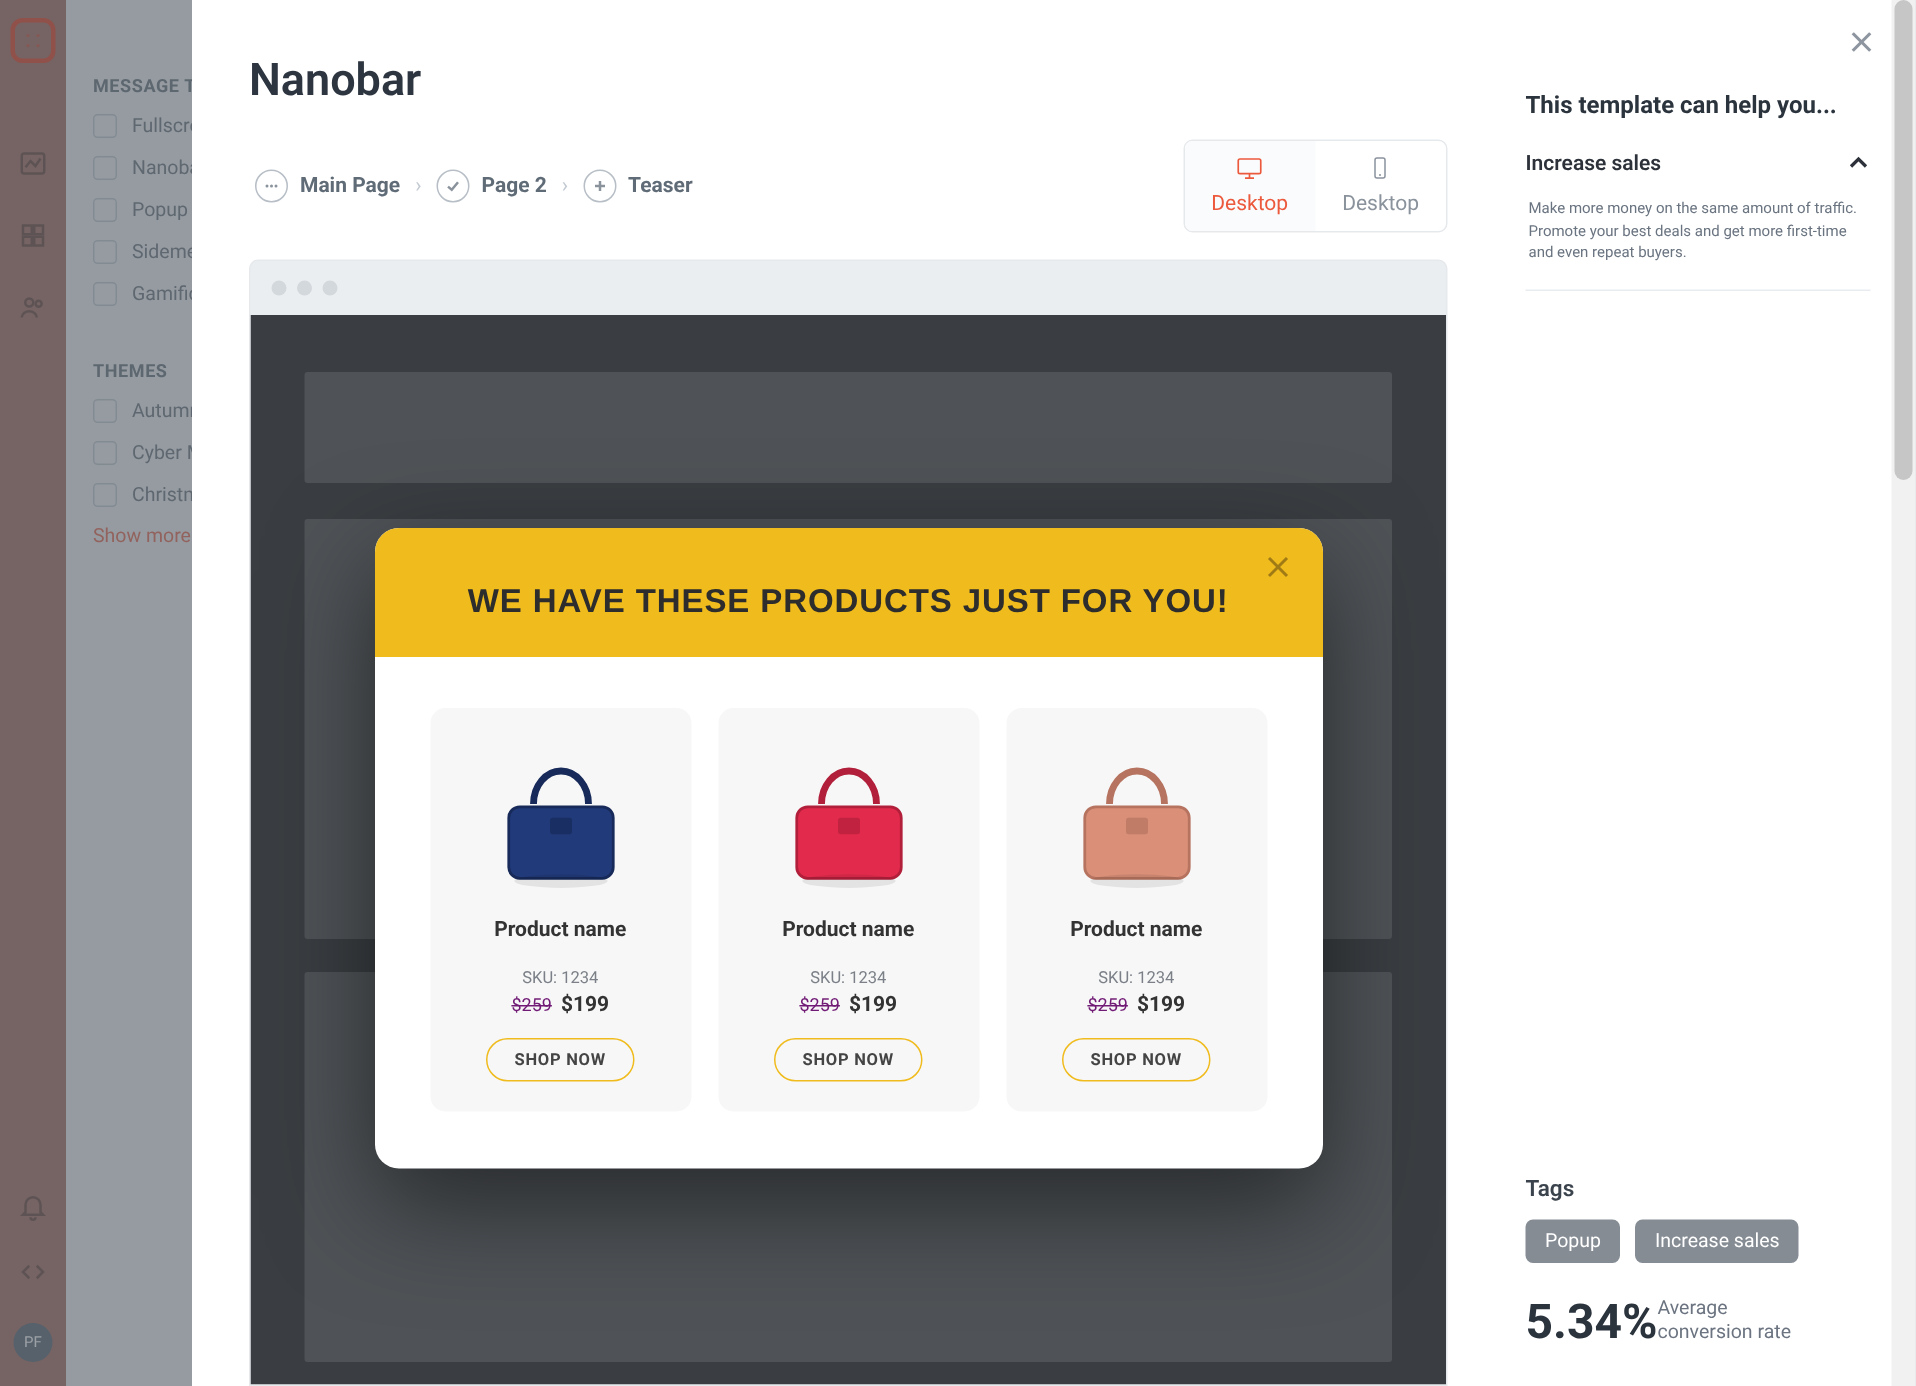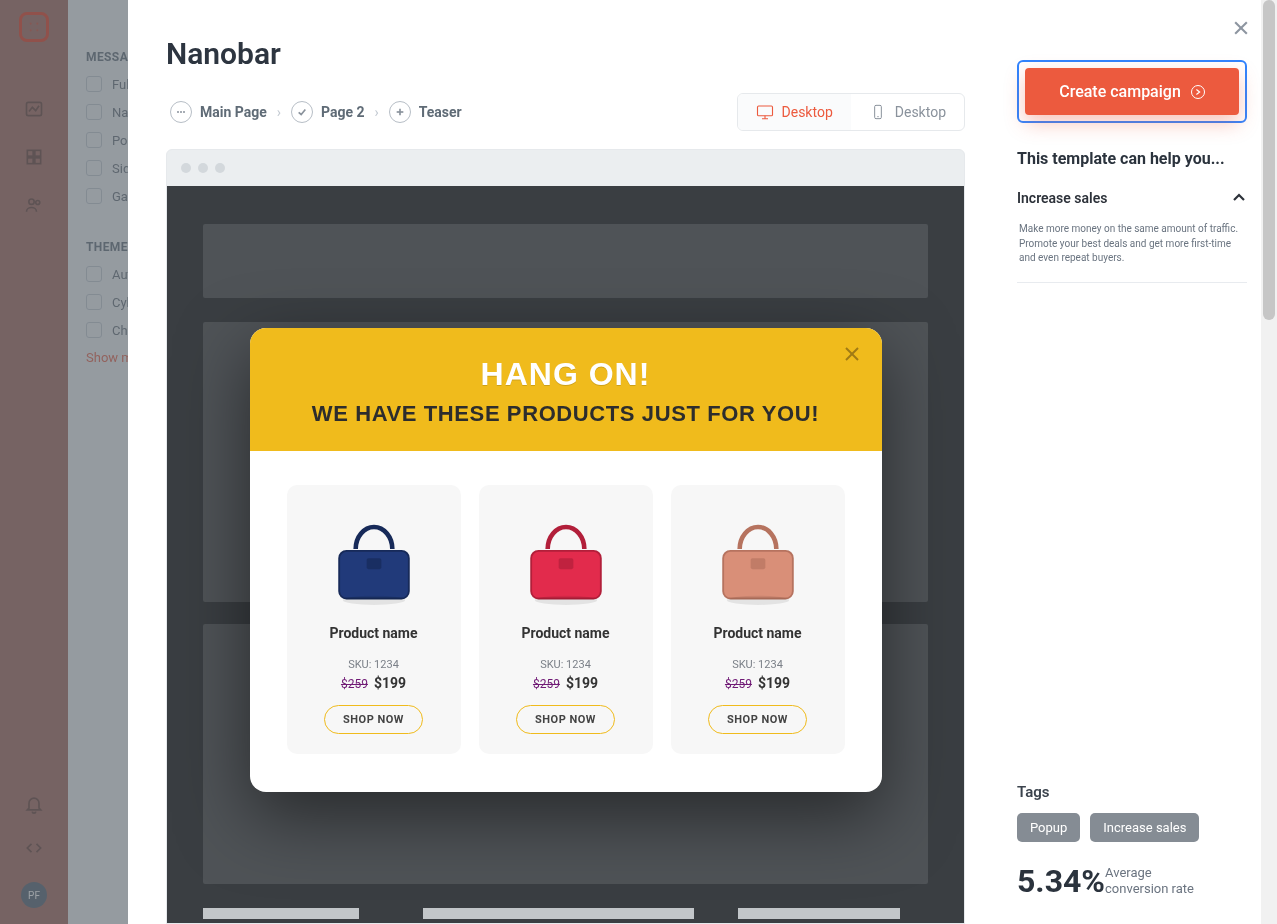--- a/index.html
+++ b/index.html
@@ -1,21 +1,21 @@
 <!DOCTYPE html>
 <html><head>
 <meta charset="utf-8">
 <style>
   * { box-sizing: border-box; margin: 0; padding: 0; }
   html, body { height: 100%; font-family: -apple-system, BlinkMacSystemFont, "Segoe UI", Roboto, Arial, sans-serif; font-size: 14px; color: #333; }
   body { background: #f5f5f5; overflow: hidden; }
 
   
   .bg-layer { position: fixed; inset: 0; display: flex; z-index: 0; }
-  .bg-sidebar { width: 68px; background: #b07e73; display: flex; flex-direction: column; align-items: center; padding-top: 12px; gap: 28px; opacity: 0.85; }
+  .bg-sidebar { width: 44px; background: #b07e73; display: flex; flex-direction: column; align-items: center; padding-top: 12px; gap: 28px; opacity: 0.85; }
   .bg-sidebar .logo { width: 30px; height: 30px; border: 3px solid #e8573f; border-radius: 8px; display:flex; align-items:center; justify-content:center; color:#e8573f; font-weight:bold; }
   .bg-sidebar .sep { height: 1px; }
   .bg-sidebar svg { width: 20px; height: 20px; stroke: #5e453f; fill: none; stroke-width: 2; opacity: .6; }
   .bg-sidebar .bottom { margin-top: auto; margin-bottom: 16px; display: flex; flex-direction: column; align-items: center; gap: 24px; }
   .bg-sidebar .avatar { width: 26px; height: 26px; border-radius: 50%; background: #6d7a85; color: #fff; font-size: 10px; display:flex; align-items:center; justify-content:center; }
 
   .bg-filters { width: 220px; background: #f5f7f8; padding: 50px 18px 0 18px; border-right: 1px solid #e1e5e8; opacity: .65; }
   .bg-filters h4 { font-size: 12px; color: #5a6672; letter-spacing: .4px; margin-bottom: 12px; }
   .bg-filters .check { display:flex; align-items:center; gap:10px; margin-bottom: 12px; font-size: 13px; color:#5c6770; }
   .bg-filters .box { width:16px; height:16px; border:1px solid #c3cbd2; border-radius:3px; }
@@ -35,21 +35,21 @@
 
   .title { font-size: 30px; font-weight: 600; color:#2d3540; margin-bottom: 22px; }
 
   .crumbs-row { display:flex; align-items:center; justify-content:space-between; margin-bottom: 18px; }
   .crumbs { display:flex; align-items:center; gap: 6px; color:#5f6b76; font-size:14px; }
   .crumb-pill { display:flex; align-items:center; gap:8px; padding: 2px 4px; font-weight: bold; }
   .crumb-pill .circ { width:22px; height:22px; border:1.5px solid #b7bec6; border-radius:50%; display:flex; align-items:center; justify-content:center; color:#8a929c; }
   .crumb-pill.teaser .circ { color:#8a929c; }
   .chev { color:#c3cad2; }
   .device-toggle { display:flex; border:1px solid #e6e9ec; border-radius:6px; overflow:hidden; }
-  .device-toggle .opt { display:flex; align-items:center; gap:8px; padding:10px 18px; font-size:14px; color:#8a929c; cursor:pointer; }
+  .device-toggle .opt { display:flex; align-items:center; gap:8px; padding:10px 18px; font-size:14px; color:#8a929c; cursor:pointer;flex-direction:column; }
   .device-toggle .opt.active { color:#ec5a3e; background:#fafbfc; }
   .device-toggle .opt svg { width:18px; height:16px; stroke:currentColor; fill:none; stroke-width:1.5; }
 
   
   .preview-frame { flex:1; background:#ebeef0; border:1px solid #e6e9ec; border-radius:6px 6px 0 0; overflow:hidden; display:flex; flex-direction:column; }
   .preview-topbar { height:36px; display:flex; align-items:center; gap:7px; padding-left:14px; }
   .dot { width:10px; height:10px; border-radius:50%; background:#d3d8dc; }
   .preview-canvas { flex:1; background:#3a3e42; padding:38px 36px 0; position:relative; overflow:hidden; }
   .skeleton-bar { background:#4f5357; border-radius:2px; }
   .sk-row1 { height:74px; margin-bottom:24px; }
@@ -273,21 +273,20 @@
           </div>
 
           <div class="popup">
             <div class="popup-header">
               <div class="x">
                 <svg viewBox="0 0 20 20" fill="none" stroke="currentColor" stroke-width="2">
                     <line x1="4" y1="4" x2="16" y2="16"></line>
                     <line x1="16" y1="4" x2="4" y2="16"></line>
                   </svg>
               </div>
-              <div class="h1">HANG ON!</div>
               <div class="h2">WE HAVE THESE PRODUCTS JUST FOR YOU!</div>
             </div>
             <div class="popup-body" id="popup-body">
                 <div class="prod">
     <div class="imgwrap">
   <svg class="bag" viewBox="0 0 120 120">
     <path d="M40,48 a20,24 0 0 1 40,0" fill="none" stroke="#172a59" stroke-width="5"></path>
     <rect x="22" y="50" width="76" height="52" rx="8" fill="#213a7a" stroke="#172a59" stroke-width="2"></rect>
     <rect x="52" y="58" width="16" height="12" rx="2" fill="#172a59" opacity=".7"></rect>
     <ellipse cx="60" cy="104" rx="34" ry="5" fill="#000" opacity=".08"></ellipse>
@@ -326,30 +325,20 @@
     <div class="price"><span class="old">$259</span><span class="new">$199</span></div>
     <div class="btn">SHOP NOW</div>
                 </div>
               </div>
           </div>
         </div>
       </div>
     </div>
 
     <div class="right">
-      <div class="cta-wrap">
-        <div class="cta">
-          <span>Create campaign</span>
-          <span class="ring">
-            <svg width="8" height="8" viewBox="0 0 10 10" fill="none" stroke="#fff" stroke-width="1.5">
-                <polyline points="3,2 7,5 3,8"></polyline>
-              </svg>
-          </span>
-        </div>
-      </div>
 
       <h3>This template can help you...</h3>
 
       <div class="acc-head">
         <span>Increase sales</span>
         <svg viewBox="0 0 16 16" fill="none" stroke="#2d323a" stroke-width="2.2">
             <polyline points="3,10 8,5 13,10"></polyline>
           </svg>
       </div>
       <div class="acc-body">Make more money on the same amount of traffic. Promote your best deals and get more first-time and even repeat buyers.</div>

